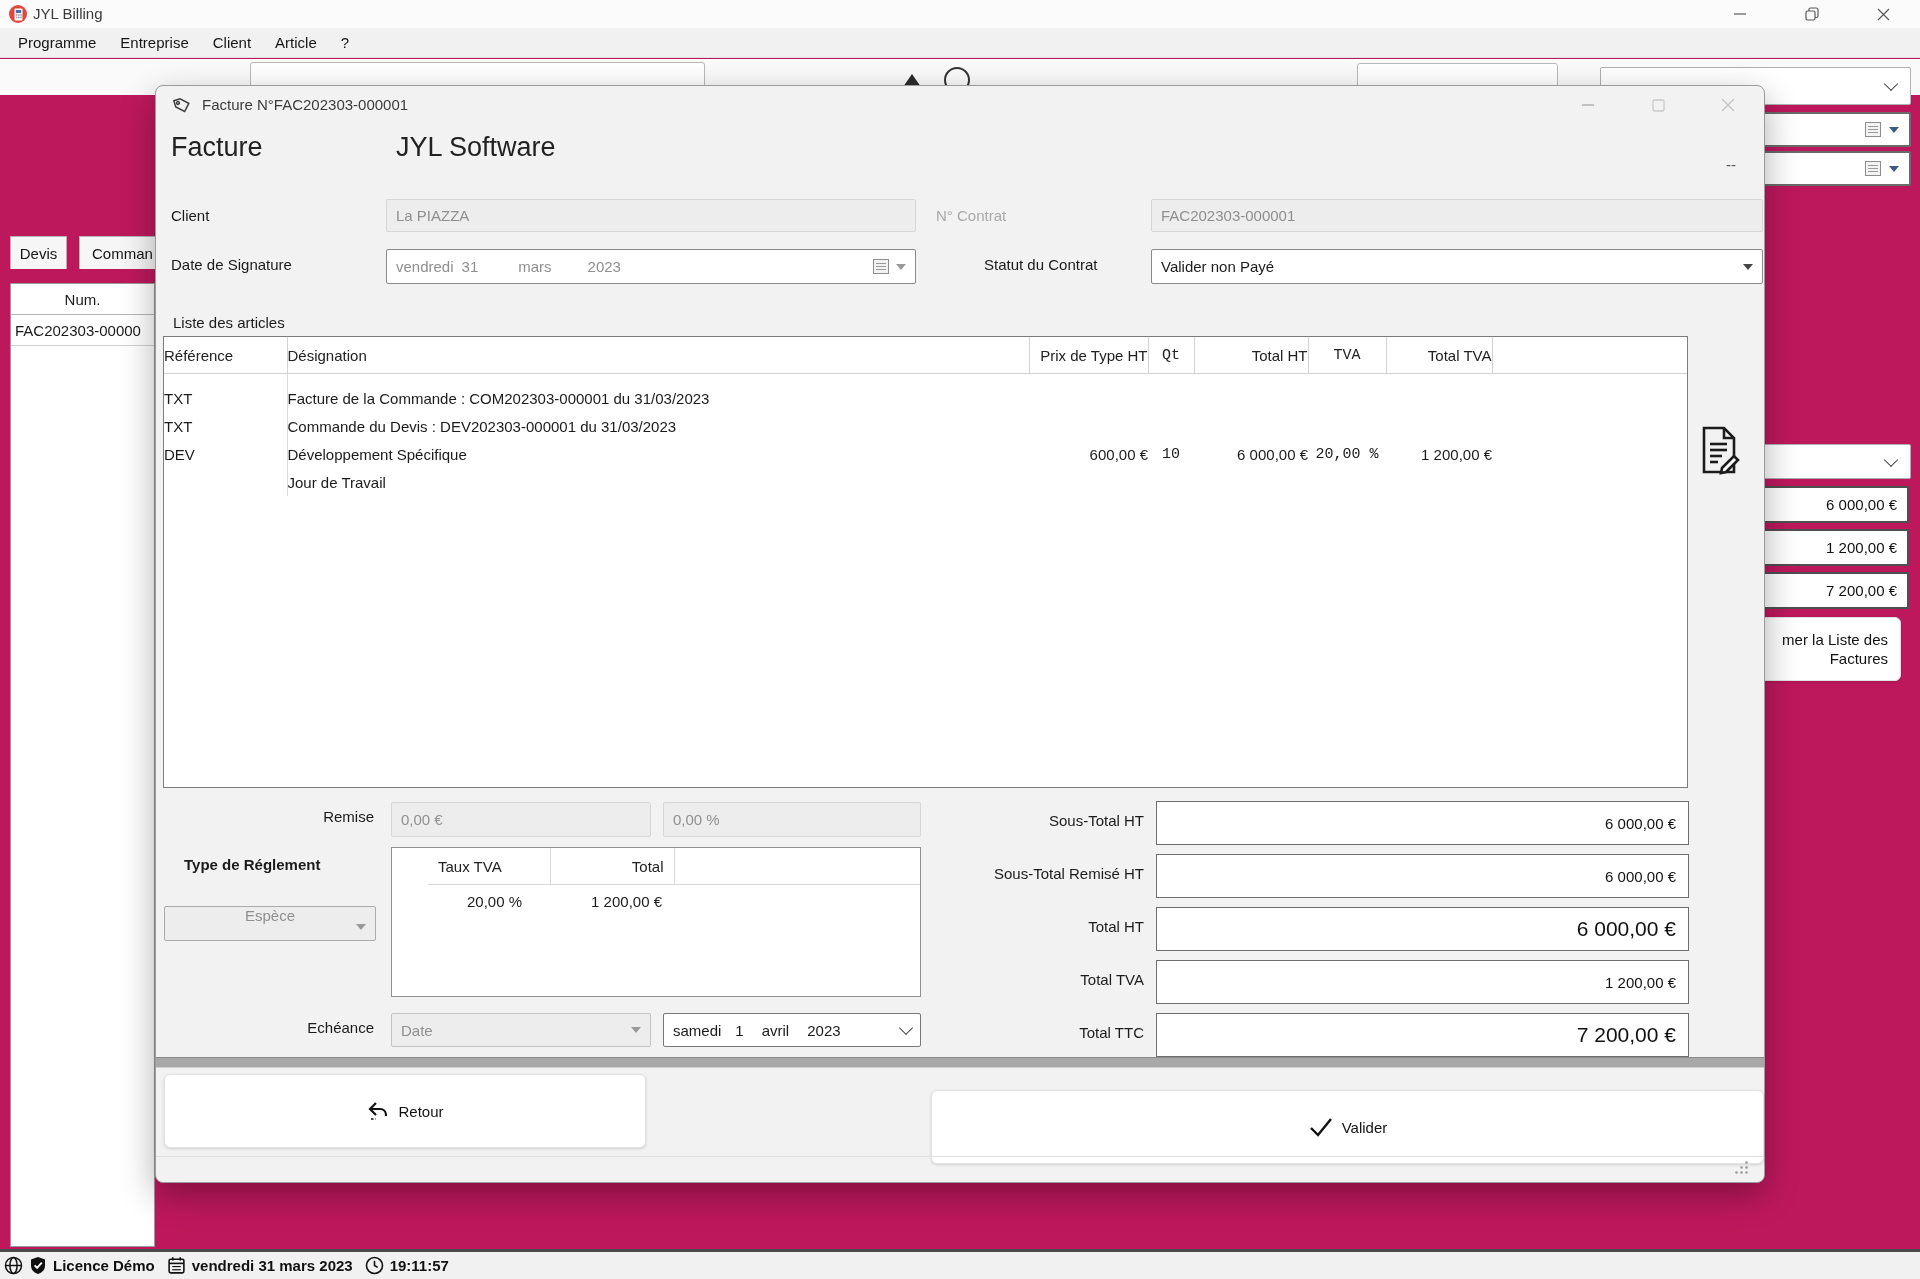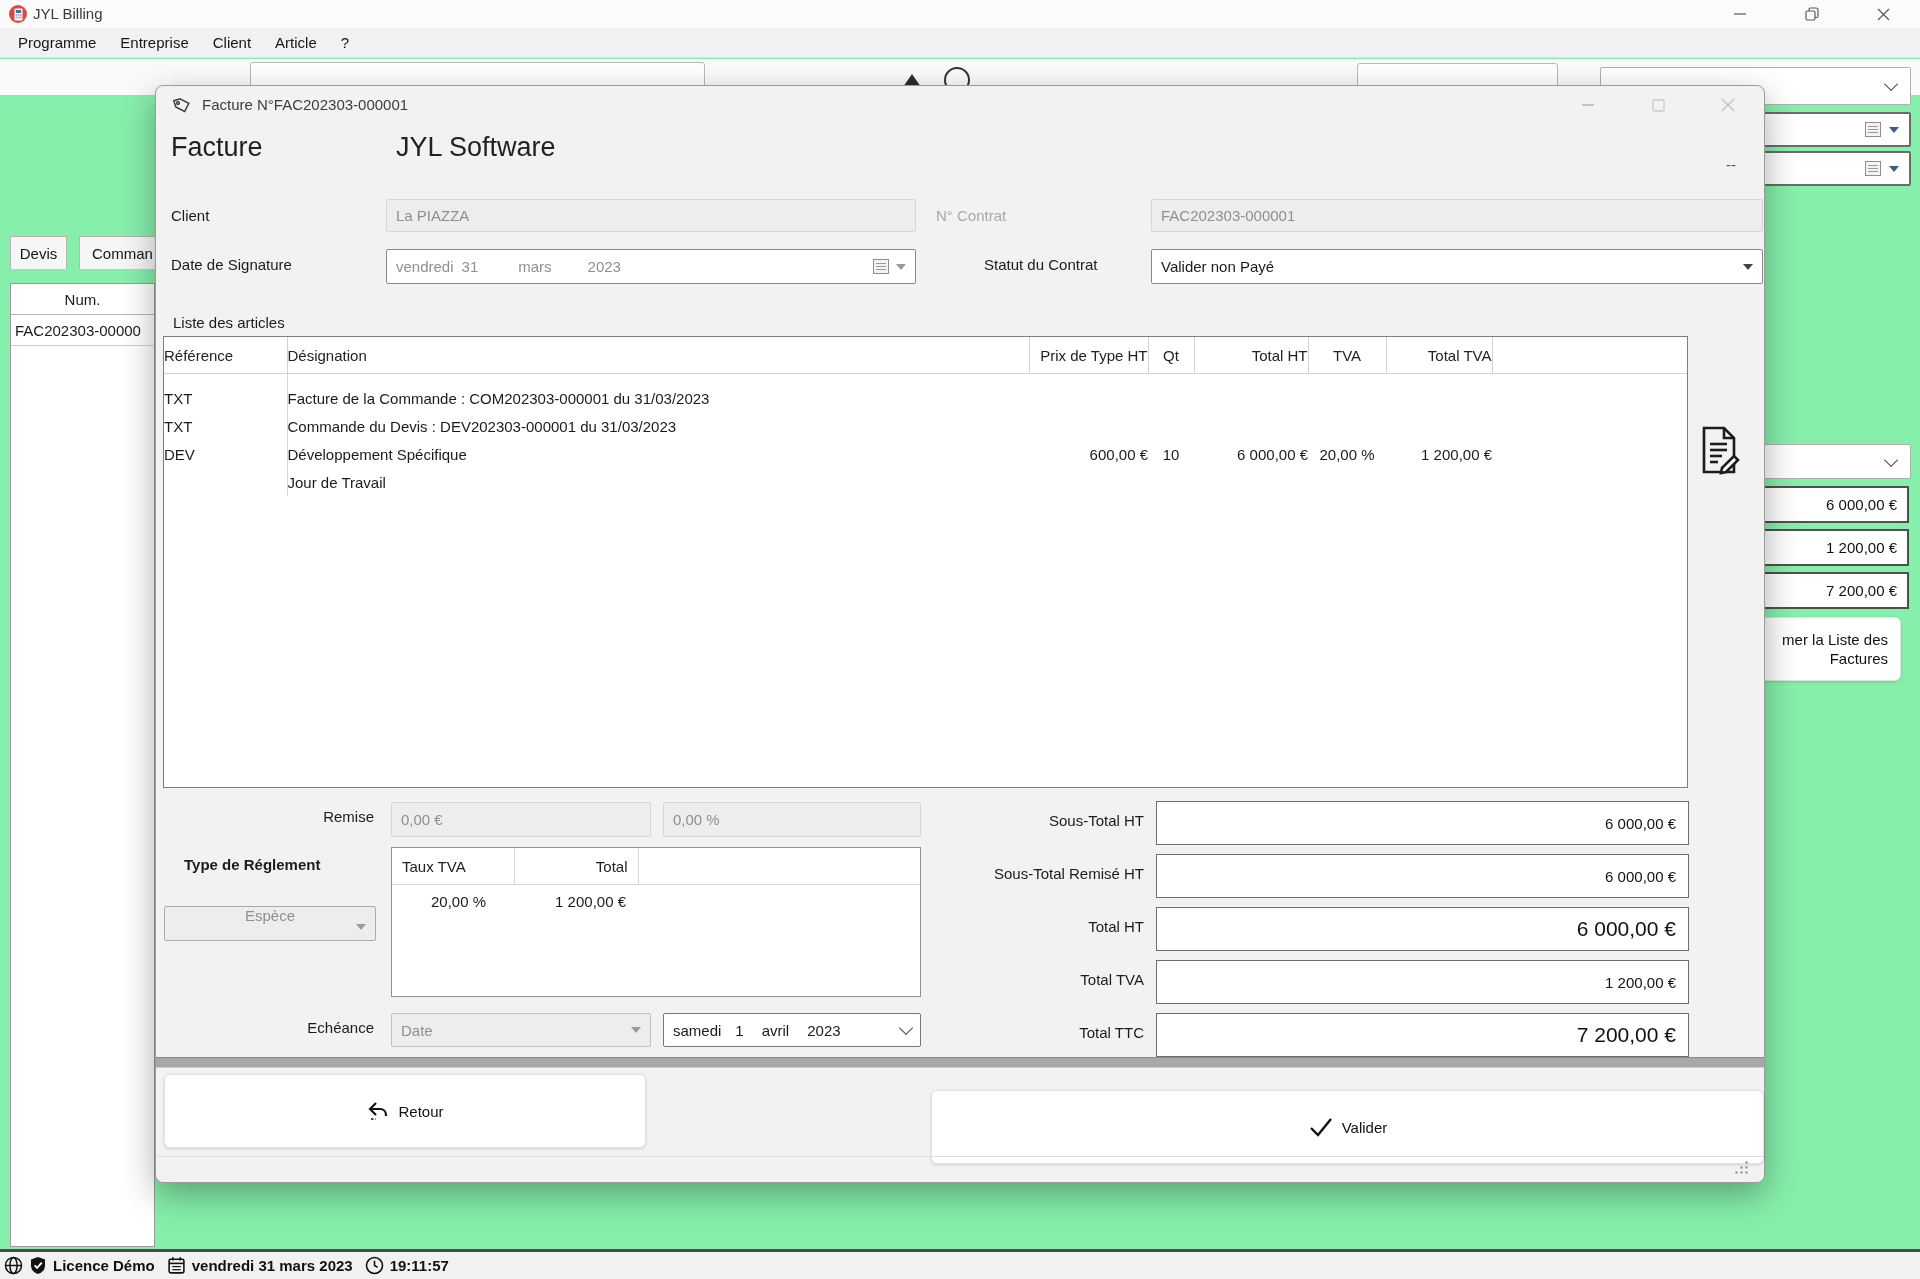--- a/index.html
+++ b/index.html
@@ -1,16 +1,16 @@
 <!DOCTYPE html>
 <html><head>
 <meta charset="utf-8">
 <style>
   html,body{margin:0;padding:0;}
-  .screen{position:relative;width:1920px;height:1279px;background:#86efac;
+  .screen{position:relative;width:1920px;height:1279px;background:#be185d;
           font-family:"Liberation Sans",sans-serif;color:#1b1b1b;overflow:hidden;}
   .abs{position:absolute;}
   .flexc{display:flex;align-items:center;}
 
   
   .titlebar{left:0;top:0;width:1920px;height:28px;background:#fbfbfb;}
   .app-title{font-size:15px;color:#3a3a3a;}
   .wbtn{width:46px;height:28px;display:flex;align-items:center;justify-content:center;color:#5a5a5a;}
   .menubar{left:0;top:28px;width:1920px;height:30px;background:#f1f1f1;display:flex;align-items:center;padding-left:18px;gap:24px;box-sizing:border-box;border-bottom:1px solid #e0e0e0;}
   .menu-item{font-size:15px;color:#151515;}
@@ -34,21 +34,21 @@
   .dlg-btn{width:46px;height:38px;display:flex;align-items:center;justify-content:center;color:#b5b5b5;}
   .hdr-big{font-size:27px;color:#222;}
 
   
   .articles{background:#fff;border:1px solid #7d7d7d;overflow:hidden;}
   .articles table{border-collapse:collapse;table-layout:fixed;width:100%;}
   .articles th{font-weight:400;font-size:15px;color:#222;height:36px;border-bottom:1px solid #d2d2d2;padding:0;white-space:nowrap;overflow:hidden;}
   .articles td{font-size:15px;color:#1b1b1b;height:28px;padding:0;white-space:nowrap;overflow:hidden;}
   .articles .sep{border-right:1px solid #d2d2d2;}
   .articles .bsep{border-right:1px solid #d9d9d9;}
-  .al{text-align:left;} .ar{text-align:right;} .ac{text-align:center;}
+  .al{text-align:left;} .ar{text-align:right;} .ac{text-align:center;font-family:Liberation Mono, monospace;}
   .pl24{padding-left:24px;} .pl8{padding-left:8px;} .pr6{padding-right:6px;}
   .articles tbody tr:first-child td{padding-top:10px;}
 
   
   .tva-box{background:#fff;border:1px solid #8f8f8f;}
   .tva-box table{border-collapse:collapse;table-layout:fixed;width:100%;}
   .tva-box th{font-weight:400;font-size:15px;color:#222;height:36px;border-bottom:1px solid #d8d8d8;padding:0;}
   .tva-box td{font-size:15px;height:32px;padding:0;}
 
   .total-field{background:#fff;border:1px solid #6e6e6e;display:flex;align-items:center;justify-content:flex-end;padding-right:12px;font-size:15px;color:#111;box-sizing:border-box;}
@@ -319,21 +319,21 @@
             <path d="M2 16 L14 4 L18 8 L6 20 L1 21 Z" fill="#fff"></path>
           </g>
         </svg>
     </span>
 
     <span class="abs lbl r-lbl" style="left:0;top:722px;width:218px;">Remise</span>
     <div class="abs ro-input" style="left:235px;top:716px;width:260px;height:35px;">0,00 €</div>
     <div class="abs ro-input" style="left:507px;top:716px;width:258px;height:35px;">0,00 %</div>
 
     <span class="abs lbl" style="left:28px;top:770px;font-weight:700;">Type de Réglement</span>
-    <div class="abs tva-box" style="left:235px;top:761px;width:530px;height:150px;box-sizing:border-box;">
+    <div class="abs tva-box" style="left:235px;top:761px;width:530px;height:150px;box-sizing:border-box;padding-left:36px;">
       <table>
         <colgroup>
             <col style="width:122px">
             <col style="width:124px">
             <col>
           </colgroup>
         <thead>
           <tr>
             <th class="al" style="padding-left:10px;border-right:1px solid #d8d8d8;">Taux TVA</th>
             <th class="ar" style="padding-right:10px;border-right:1px solid #d8d8d8;">Total</th>

